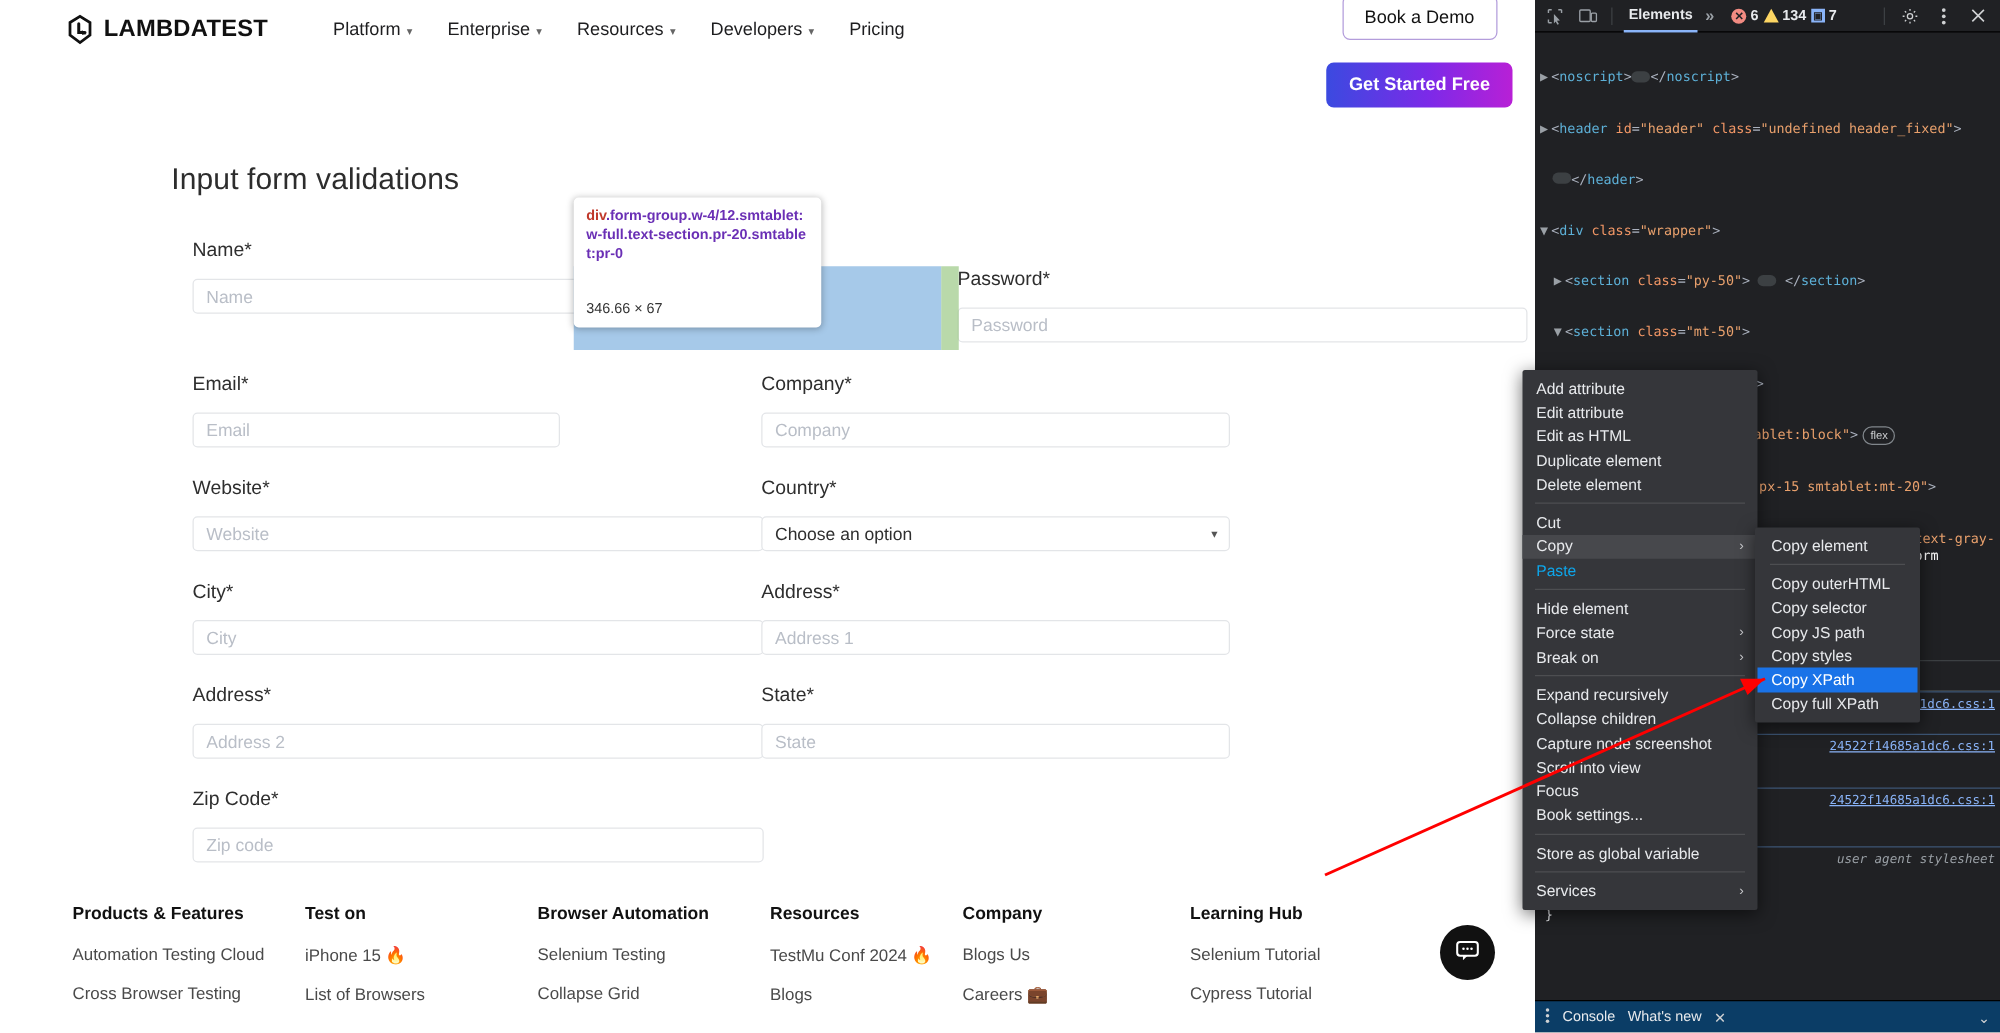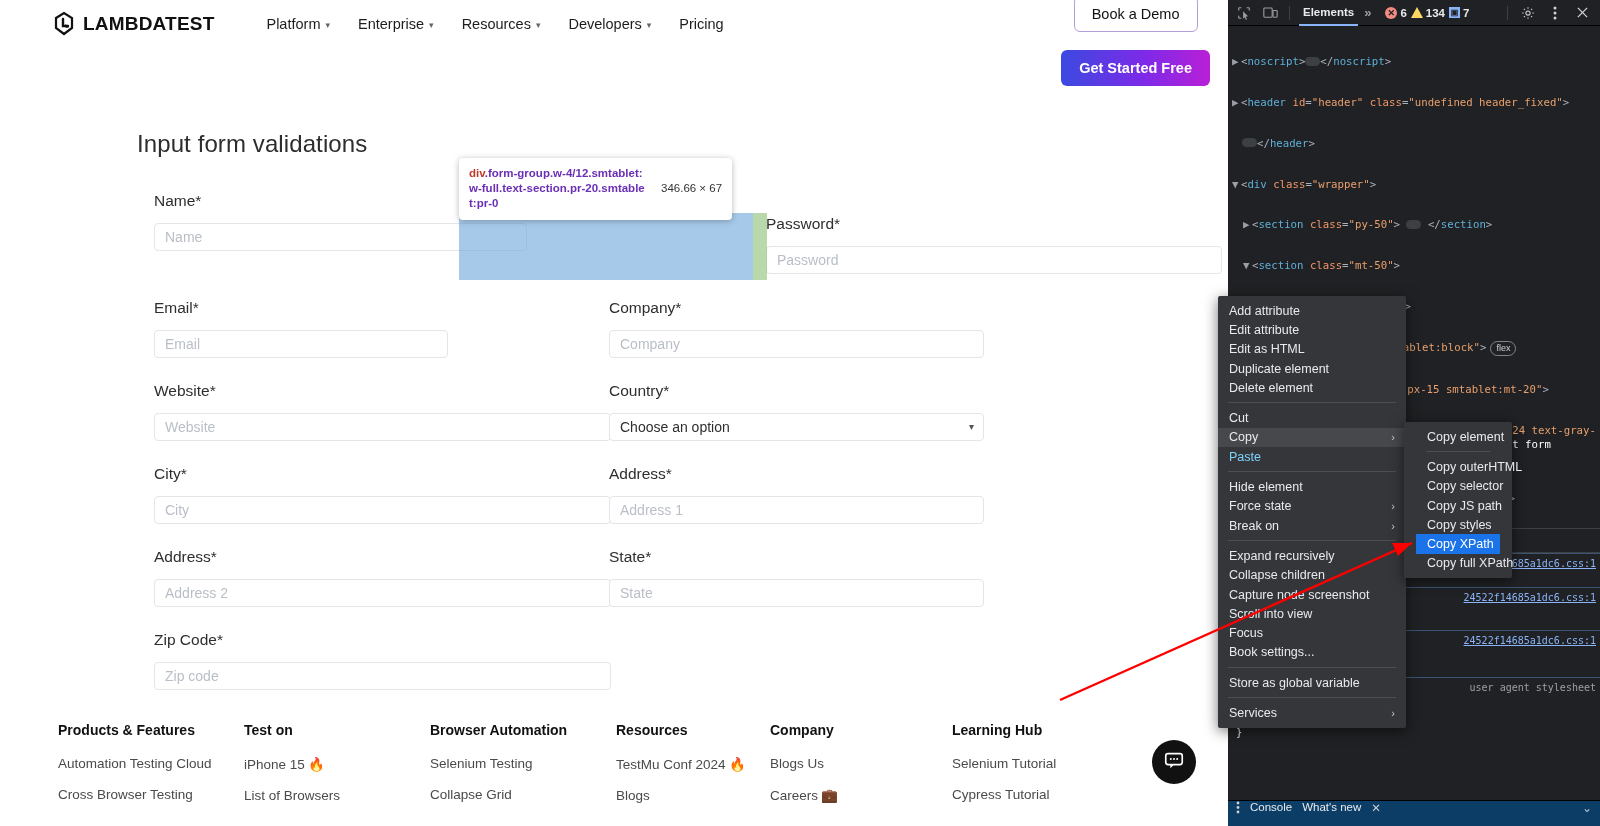--- a/index.html
+++ b/index.html
@@ -109,20 +109,21 @@
     background: rgba(147,196,125,0.65);
     z-index: 30; pointer-events: none;
   }
   .inspect-tip {
     position: absolute; left: 459px; top: 158px; z-index: 32;
     background: #fff; border-radius: 4px;
     box-shadow: 0 1px 6px rgba(0,0,0,.28);
     padding: 8px 10px 9px 10px;
     display: flex; align-items: flex-start; gap: 14px;
     font-family: "Liberation Sans", sans-serif;
+    flex-direction: column;
   }
   .tip-sel {
     font-size: 11.5px; font-weight: 700; line-height: 15px; width: 178px;
     word-break: break-all;
   }
   .tip-tag { color: #c0392b; }
   .tip-cls { color: #6a2fb5; }
   .tip-dims { font-size: 11.5px; color: #333; padding-top: 16px; white-space: nowrap; }
 
   
@@ -213,55 +214,55 @@
   }
   .st-toolbar {
     height: 24px; display: flex; align-items: center; justify-content: flex-end;
     gap: 8px; padding-right: 6px; border-bottom: 1px solid #3c4043;
   }
   .st-rule { border-top: 1px solid #3c5574; padding: 2px 8px; position: relative; }
   .st-src {
     position: absolute; right: 4px; top: 2px; color: #8ab4f8;
     text-decoration: underline; font-size: 10px; white-space: nowrap;
   }
-  .st-ua { position: absolute; right: 4px; top: 2px; color: #9aa0a6; font-size: 10px; }
+  .st-ua { position: absolute; right: 4px; top: 2px; color: #9aa0a6; font-style: italic; font-size: 10px; }
   .st-sel { color: #d5d8db; font-style: italic; }
   .st-prop { color: #6fc3df; padding-left: 14px; }
   .st-val { color: #e8eaed; }
   .console-bar {
     position: absolute; left: 0; bottom: 0; width: 372px; height: 26px;
-    background: #0b3d66; display: flex; gap: 10px;
+    background: #0b3d66; display: flex; align-items: center; gap: 10px;
     padding: 0 8px; font-family: "Liberation Sans", sans-serif; font-size: 11.5px;
     border-top: 1px solid #000;
   }
   .console-bar .cb-x { color: #cfd1d3; cursor: pointer; }
 
   
   .ctx {
     position: absolute; left: 1218px; top: 296px; width: 188px;
     background: #35363a; color: #e8eaed;
     font-family: "Liberation Sans", sans-serif; font-size: 12.5px;
     box-shadow: 0 3px 14px rgba(0,0,0,.55);
     padding: 5px 0; z-index: 60; border-radius: 2px;
   }
   .ctx-item {
     height: 19.3px; display: flex; align-items: center; padding: 0 11px;
     cursor: pointer; white-space: nowrap;
   }
   .ctx-item.hl { background: #47484c; }
-  .ctx-item.disabled { color: #7dd3fc; cursor: default; }
+  .ctx-item.disabled { color: #0ea5e9; cursor: default; }
   .ctx-item .sub-arrow { margin-left: auto; color: #c9cacd; font-size: 11px; }
   .ctx-div { height: 1px; background: #4d4e51; margin: 5px 10px; }
 
   .ctx-sub {
-    position: absolute; left: 1404px; top: 422px; width: 108px;
+    position: absolute; left: 1404px; top: 422px; width: 132px;
     background: #35363a; color: #e8eaed;
     font-family: "Liberation Sans", sans-serif; font-size: 12.5px;
     box-shadow: 0 3px 14px rgba(0,0,0,.55);
-    padding: 5px 12px; z-index: 61; border-radius: 2px;
+    padding: 5px 2px; z-index: 61; border-radius: 2px;
   }
   .ctx-sub .ctx-item.active { background: #1a73e8; color: #fff; }
 
   
   .arrow-svg { position: absolute; left: 0; top: 0; width: 1600px; height: 826px; z-index: 70; pointer-events: none; }
 </style>
 </head>
 <body>
 
 <div id="root">

